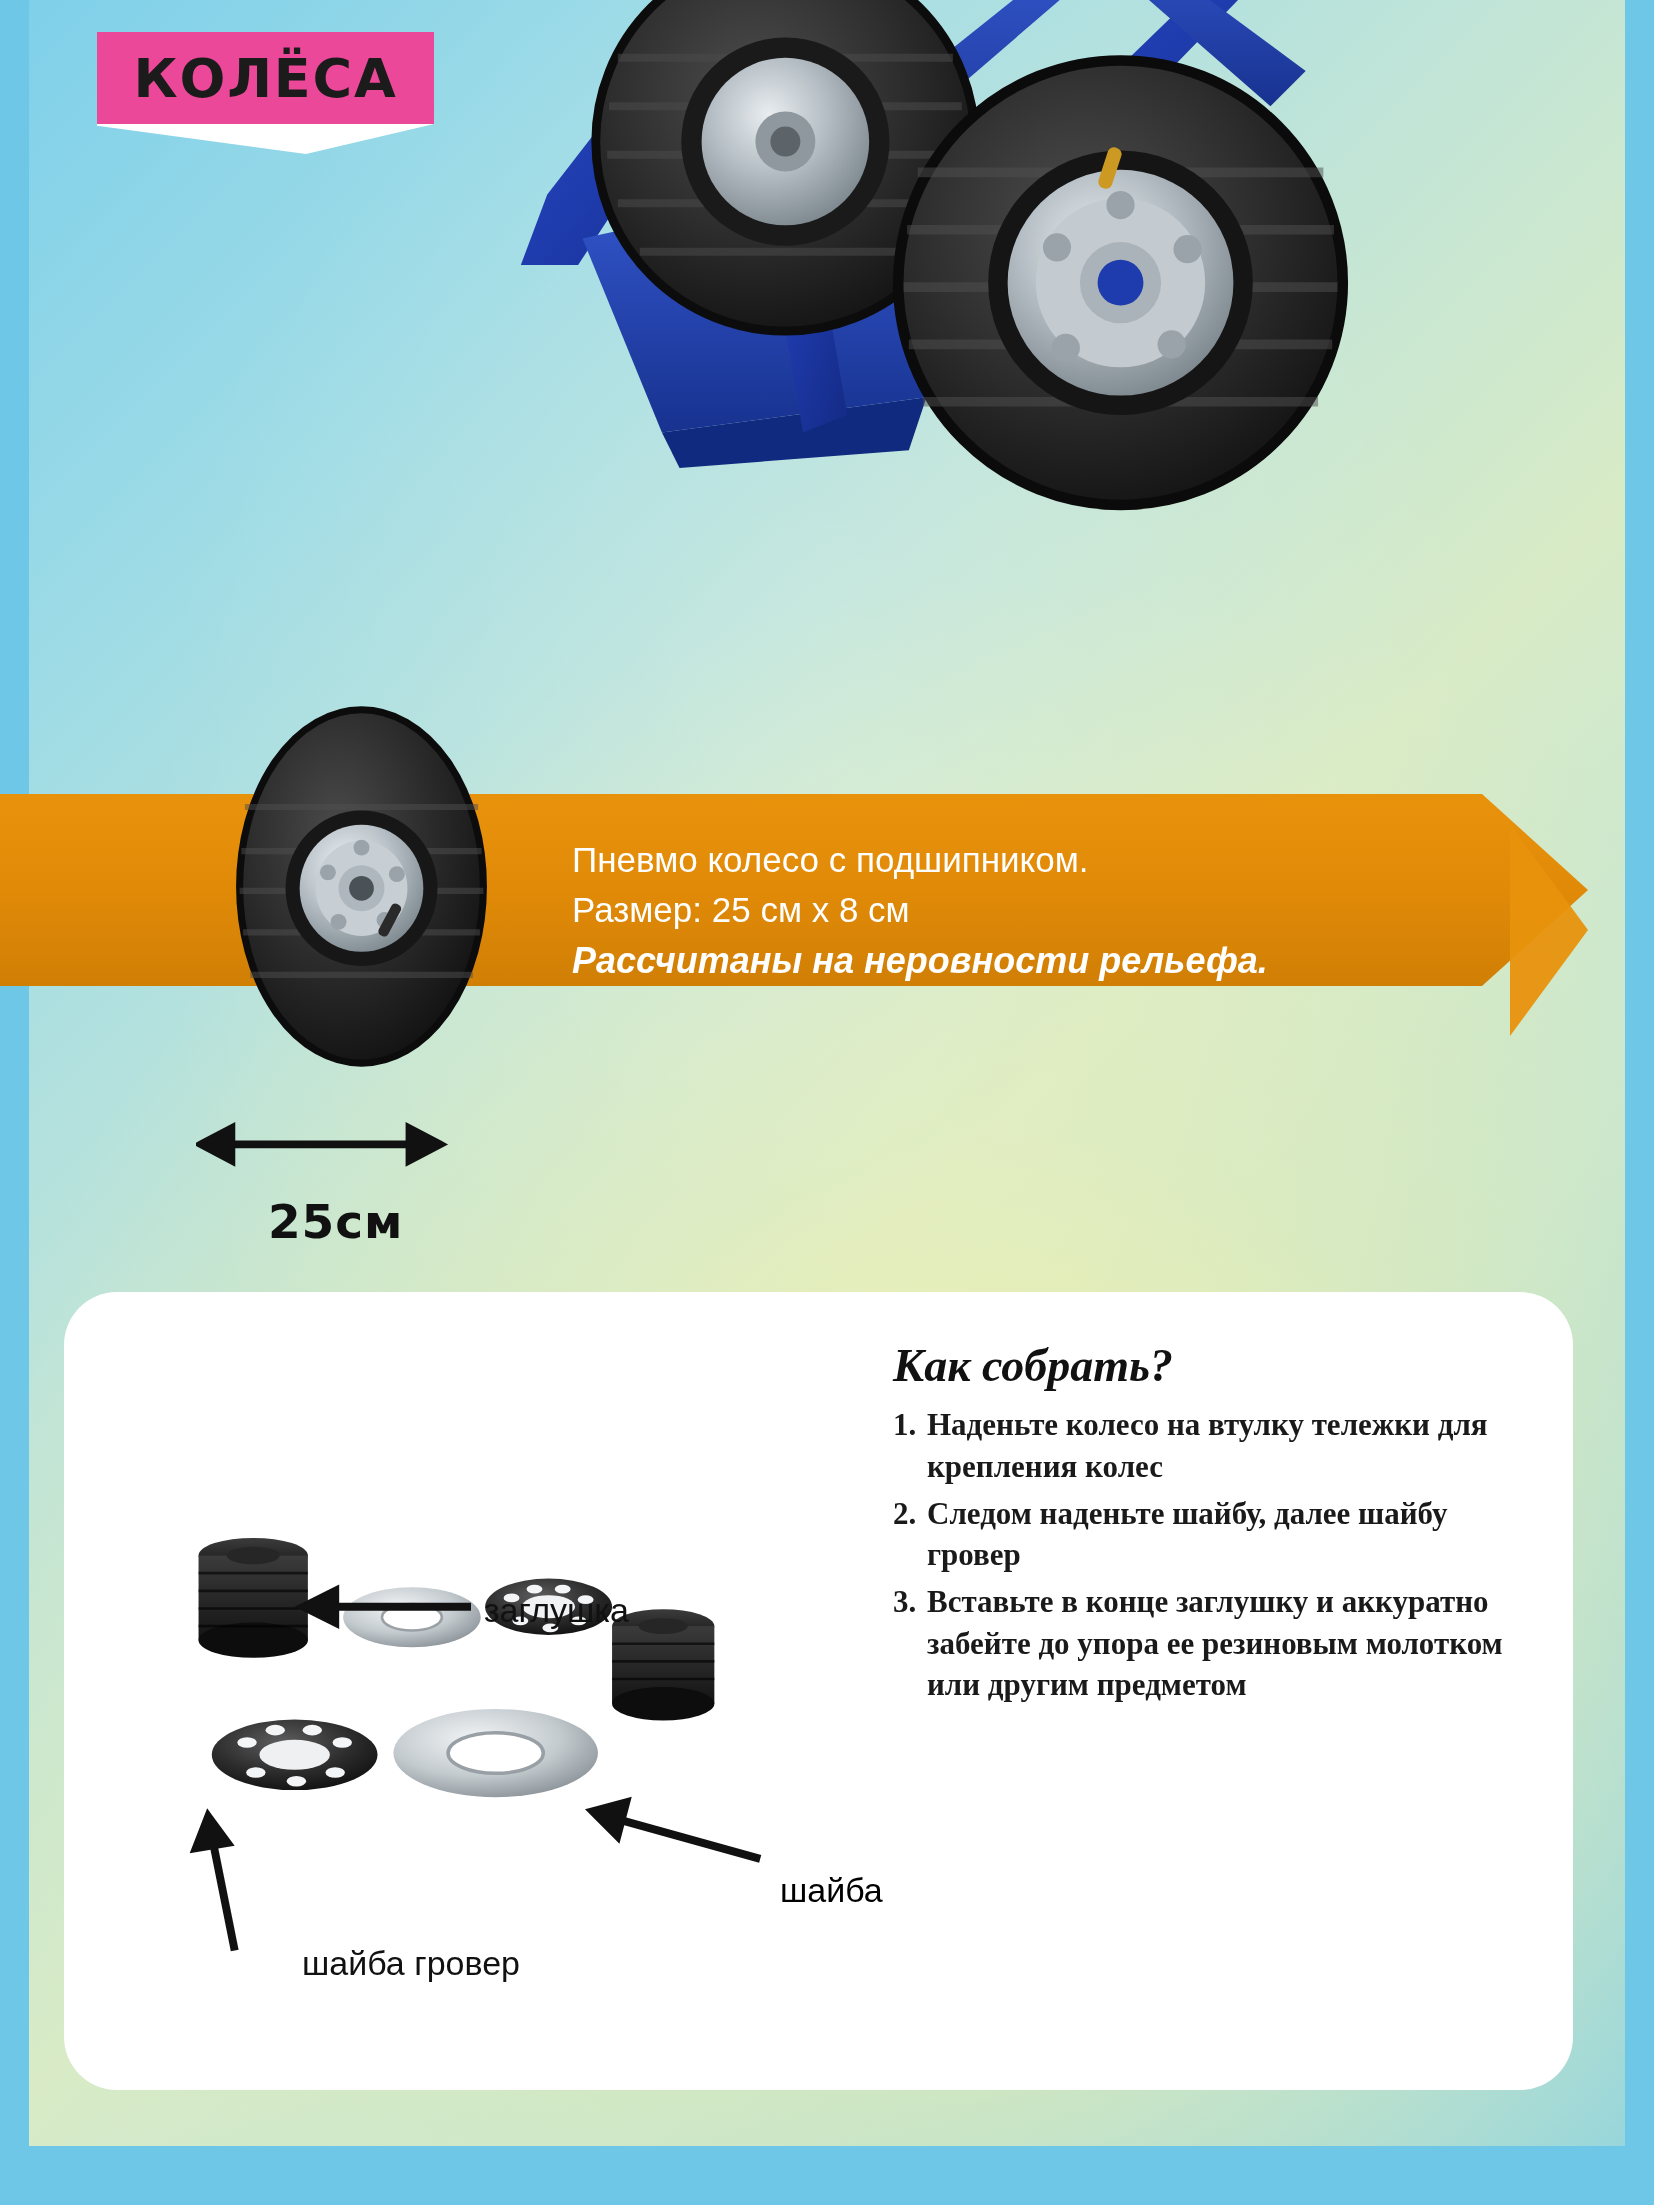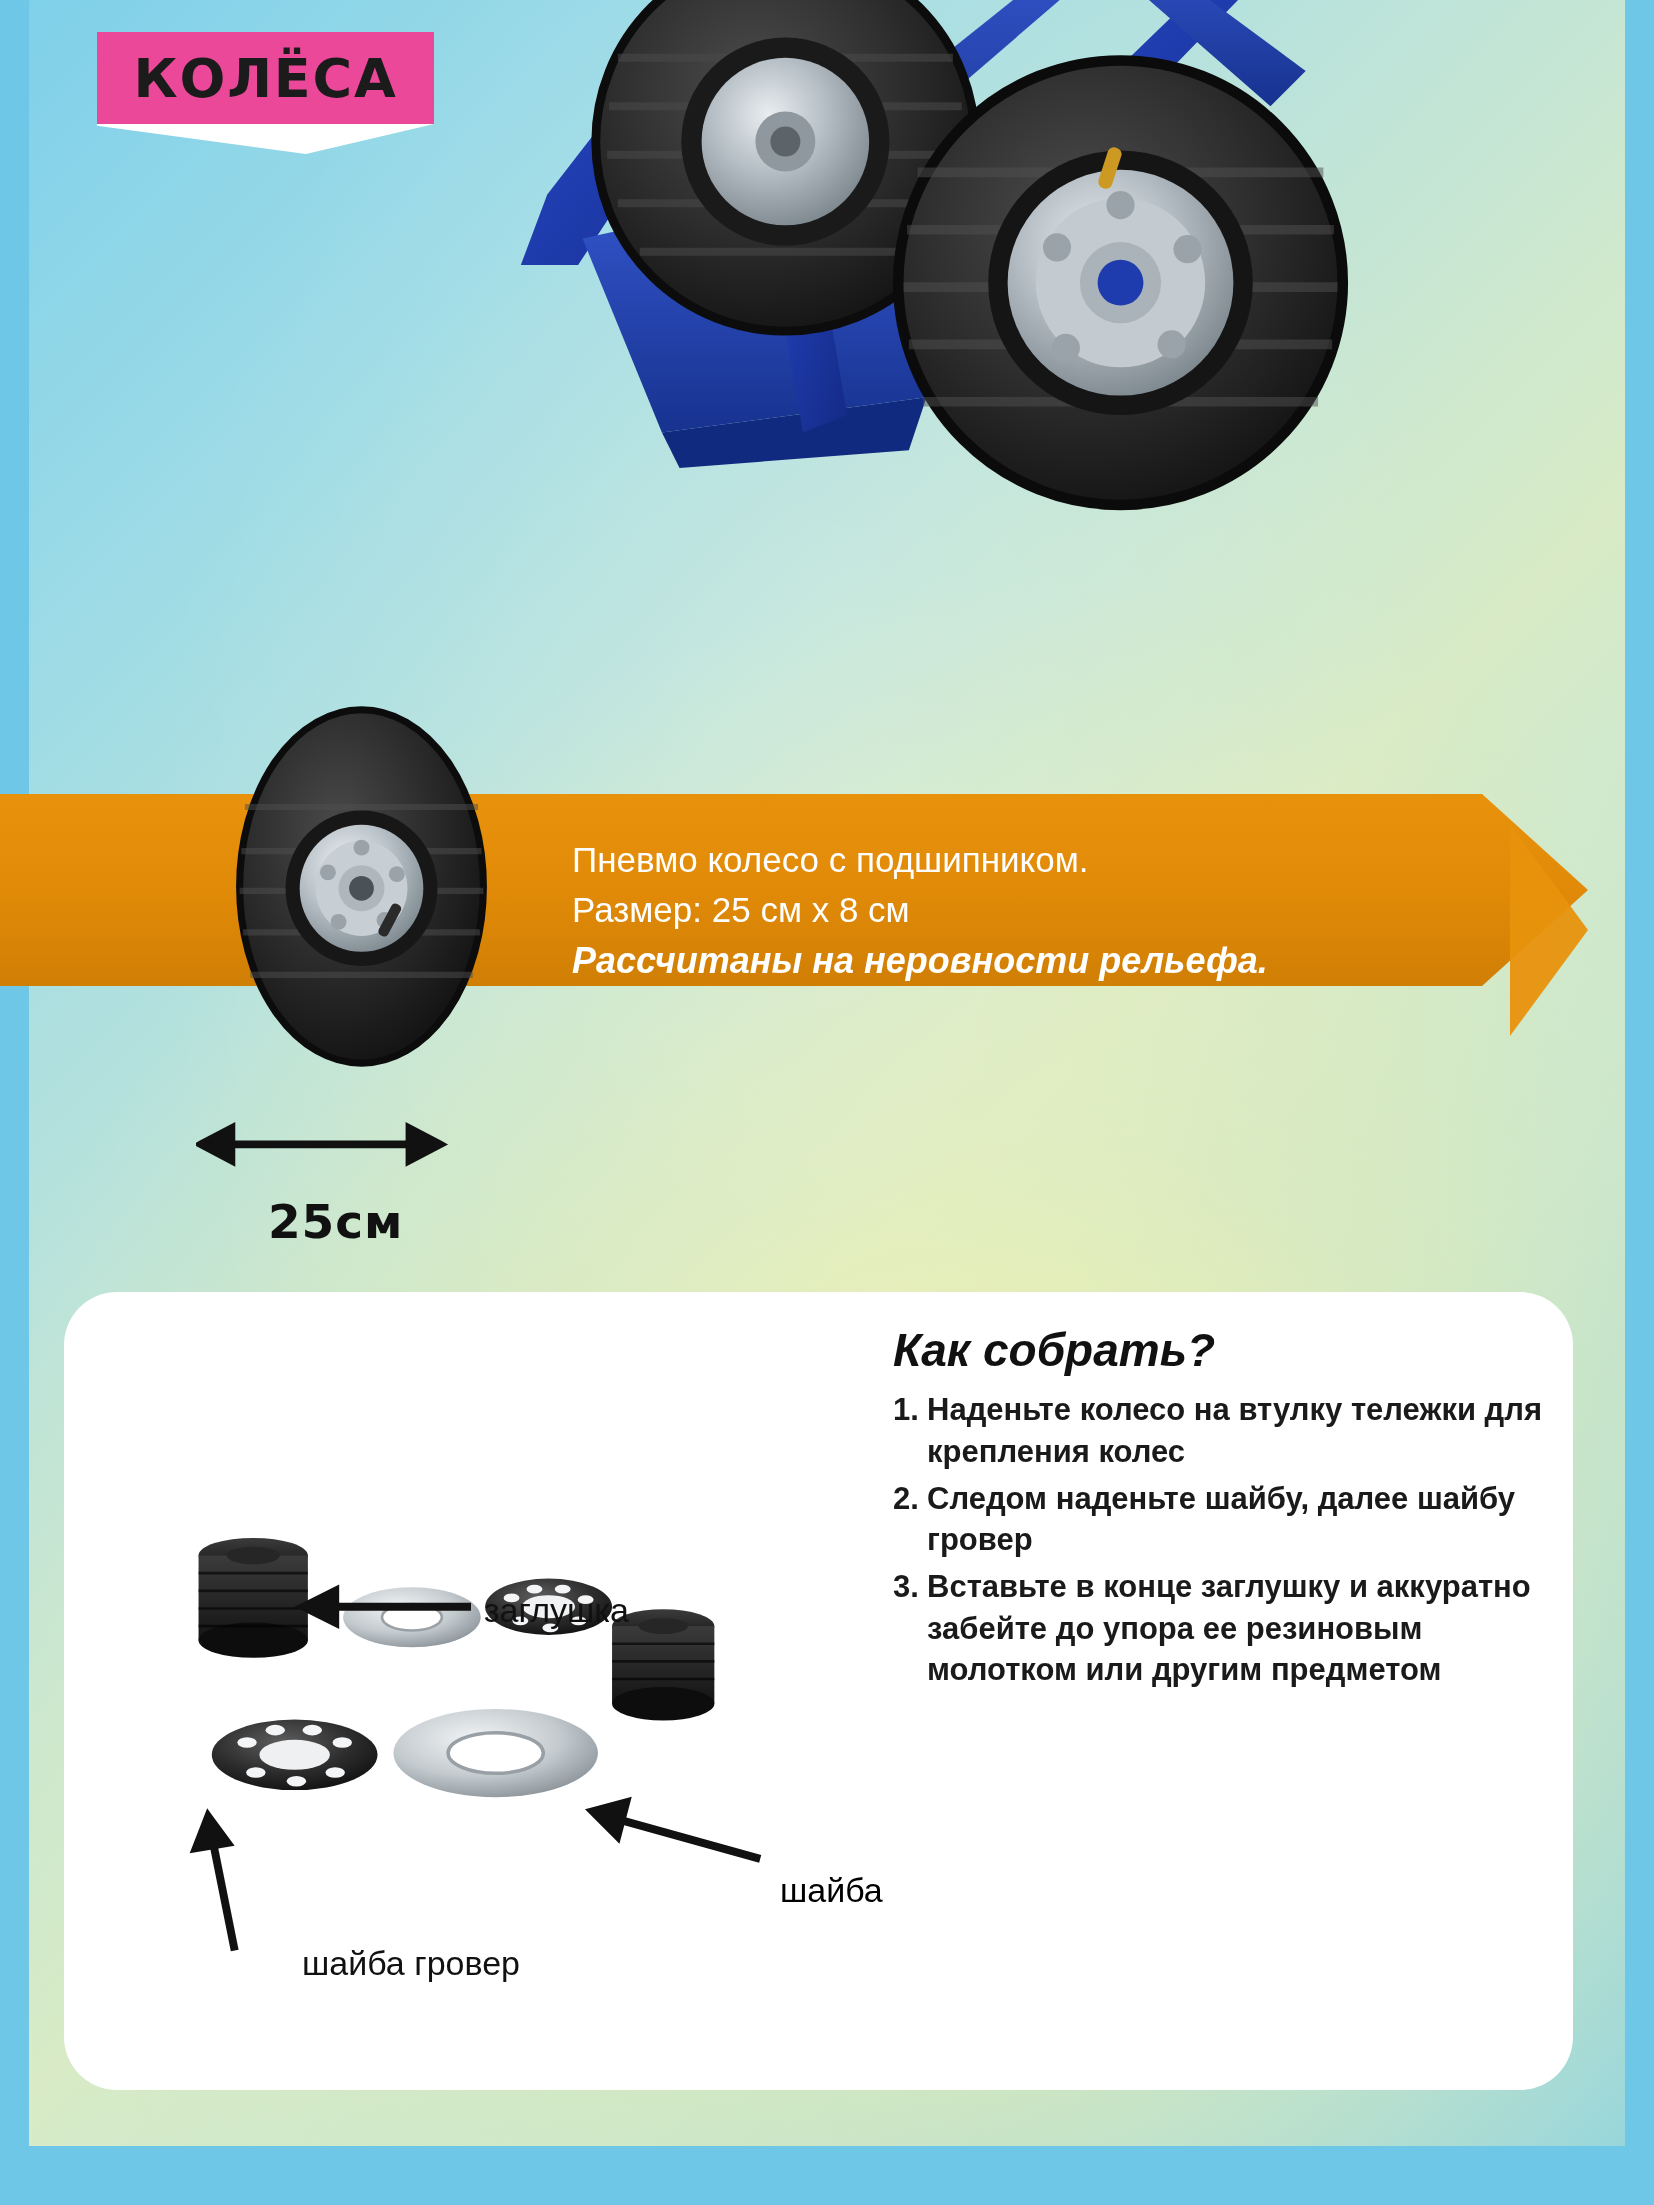--- a/index.html
+++ b/index.html
@@ -160,22 +160,23 @@
     width: 1509px;
     height: 798px;
     background: #ffffff;
     border-radius: 53px;
     z-index: 13;
   }
 
   .howto {
     position: absolute;
     left: 829px;
-    top: 31px;
+    top: 47px;
     width: 653px;
+    font-family: Liberation Serif, serif;
   }
   .howto h2 {
     font-size: 46px;
     font-style: italic;
     font-weight: bold;
     color: #111;
     margin-bottom: 12.4px;
   }
   .howto ol {
     list-style: none;

